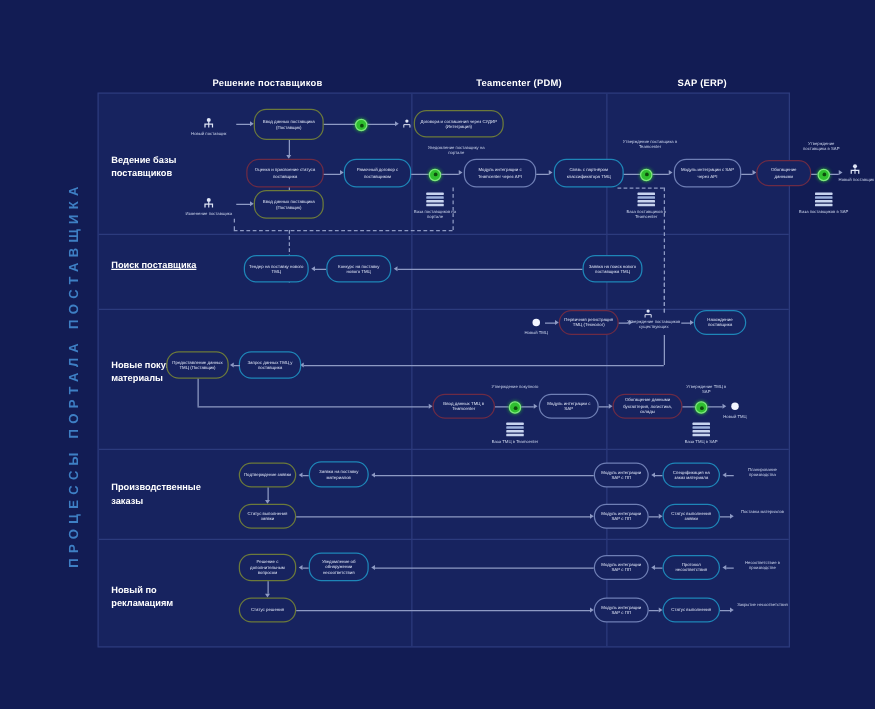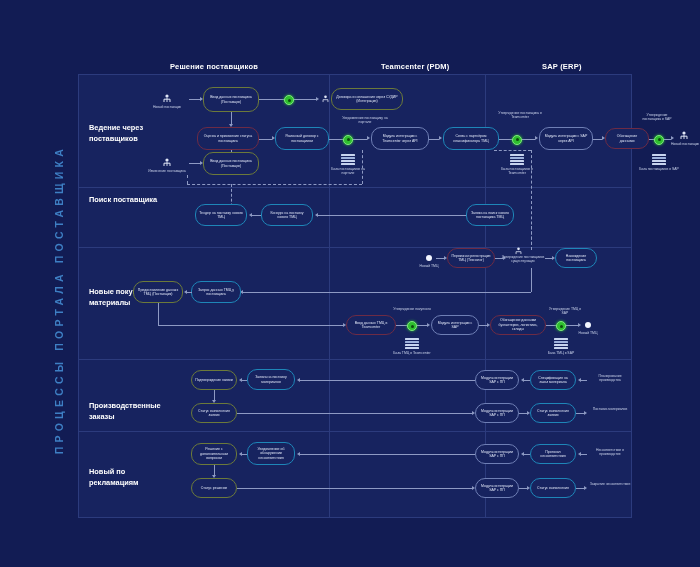--- a/index.html
+++ b/index.html
@@ -89,24 +89,24 @@
 
     <div class="lane" style="top:0;height:112px;"></div>
     <div class="lane" style="top:112px;height:60px;"></div>
     <div class="lane" style="top:172px;height:112px;"></div>
     <div class="lane" style="top:284px;height:72px;"></div>
     <div class="lane last" style="top:356px;height:86px;"></div>
 
     <div class="vdiv" style="left:250px;"></div>
     <div class="vdiv" style="left:406px;"></div>
 
-    <div class="lane-label" style="top:48px;">Ведение через поставщиков</div>
-    <div class="lane-label" style="top:120px;">Поиск поставщика</div>
+    <div class="lane-label" style="top:48px;">Ведение базы поставщиков</div>
+    <div class="lane-label" style="top:132px;text-decoration:underline;">Поиск поставщика</div>
     <div class="lane-label" style="top:212px;">Новые покупные и материалы</div>
-    <div class="lane-label" style="top:326px;">Производственные заказы</div>
+    <div class="lane-label" style="top:310px;">Производственные заказы</div>
     <div class="lane-label" style="top:392px;">Новый по рекламациям</div>
 
     <div class="ic ic-person" style="left:84px;top:19px;">
       <svg width="8" height="9" viewBox="0 0 8 9">
           <circle cx="4" cy="2" r="1.6" fill="#dfe5f6"></circle>
           <path d="M1 8 L1 5.2 L7 5.2 L7 8" stroke="#dfe5f6" stroke-width="1" fill="none"></path>
           <path d="M4 3.6 L4 8" stroke="#dfe5f6" stroke-width=".9"></path>
         </svg>
     </div>
     <div class="cap" style="left:68px;top:30px;width:40px;">Новый поставщик</div>

